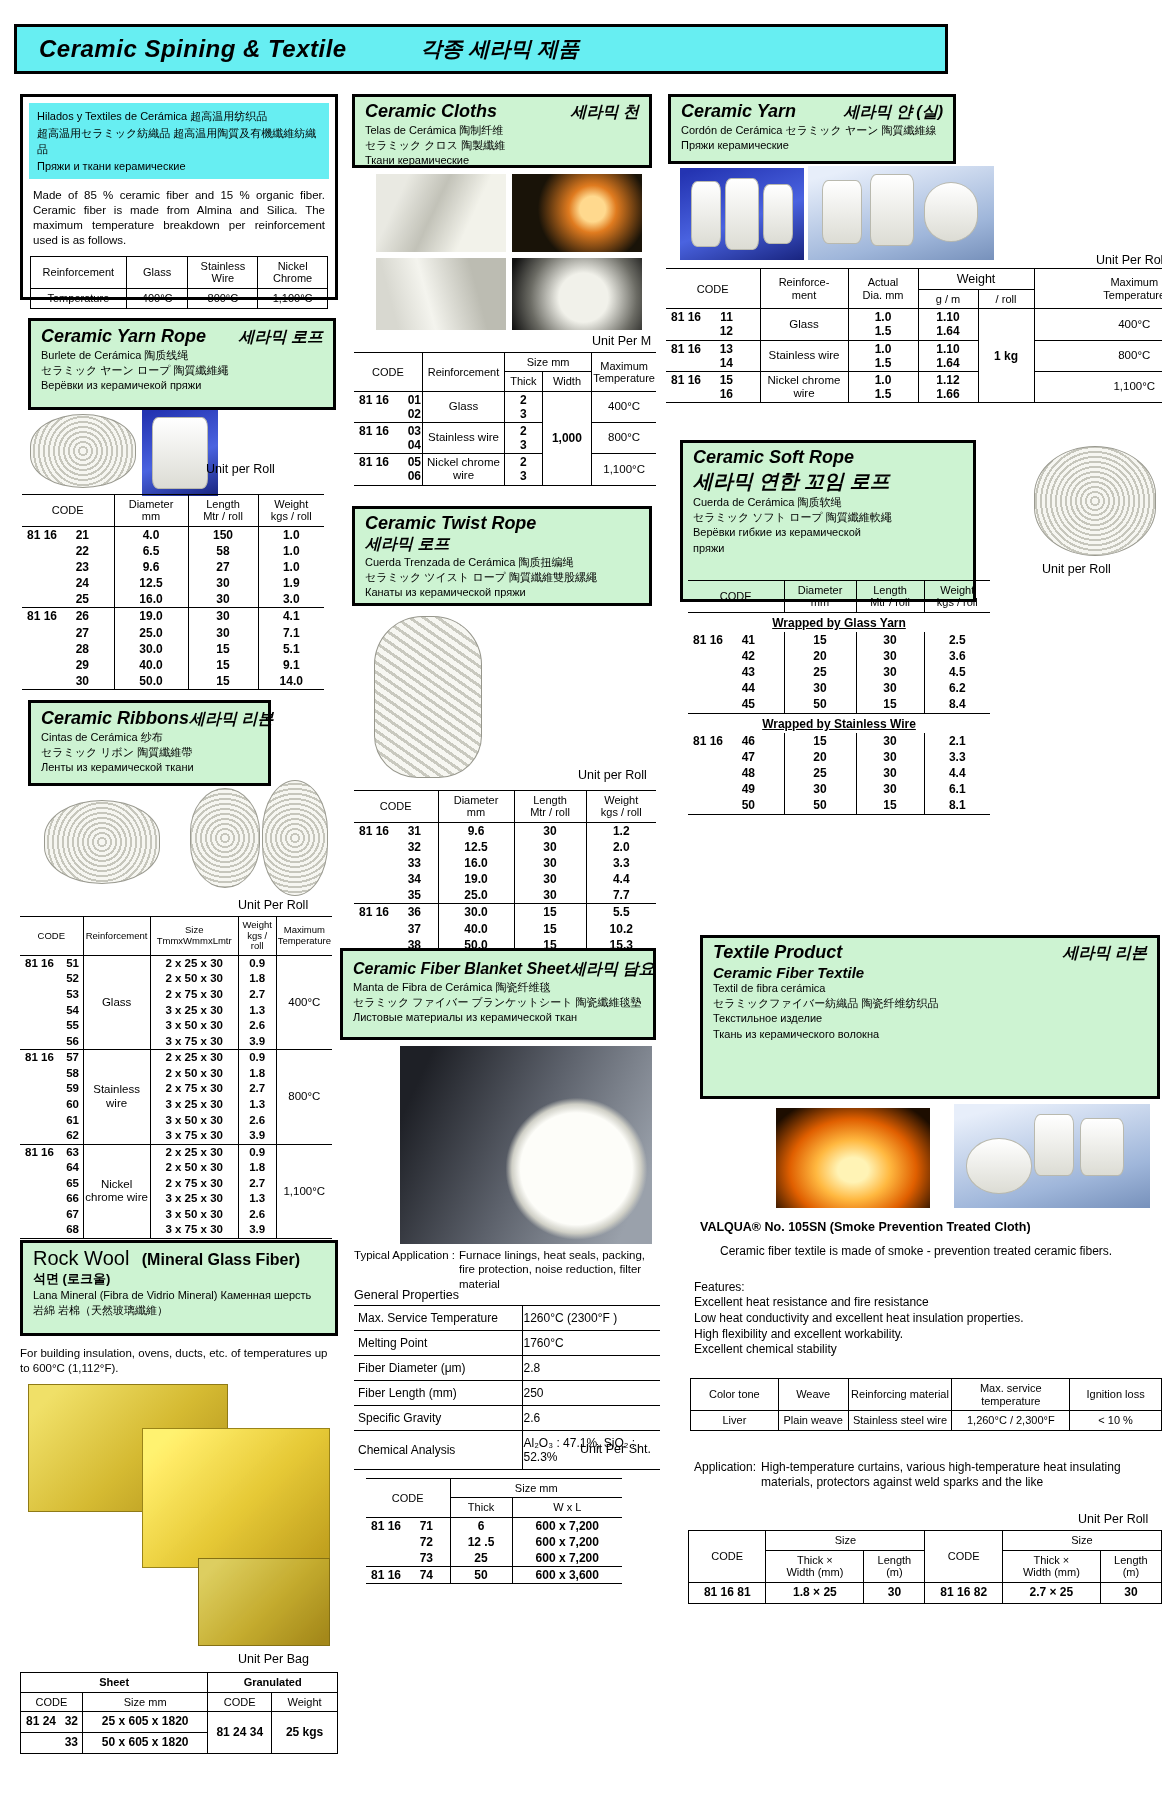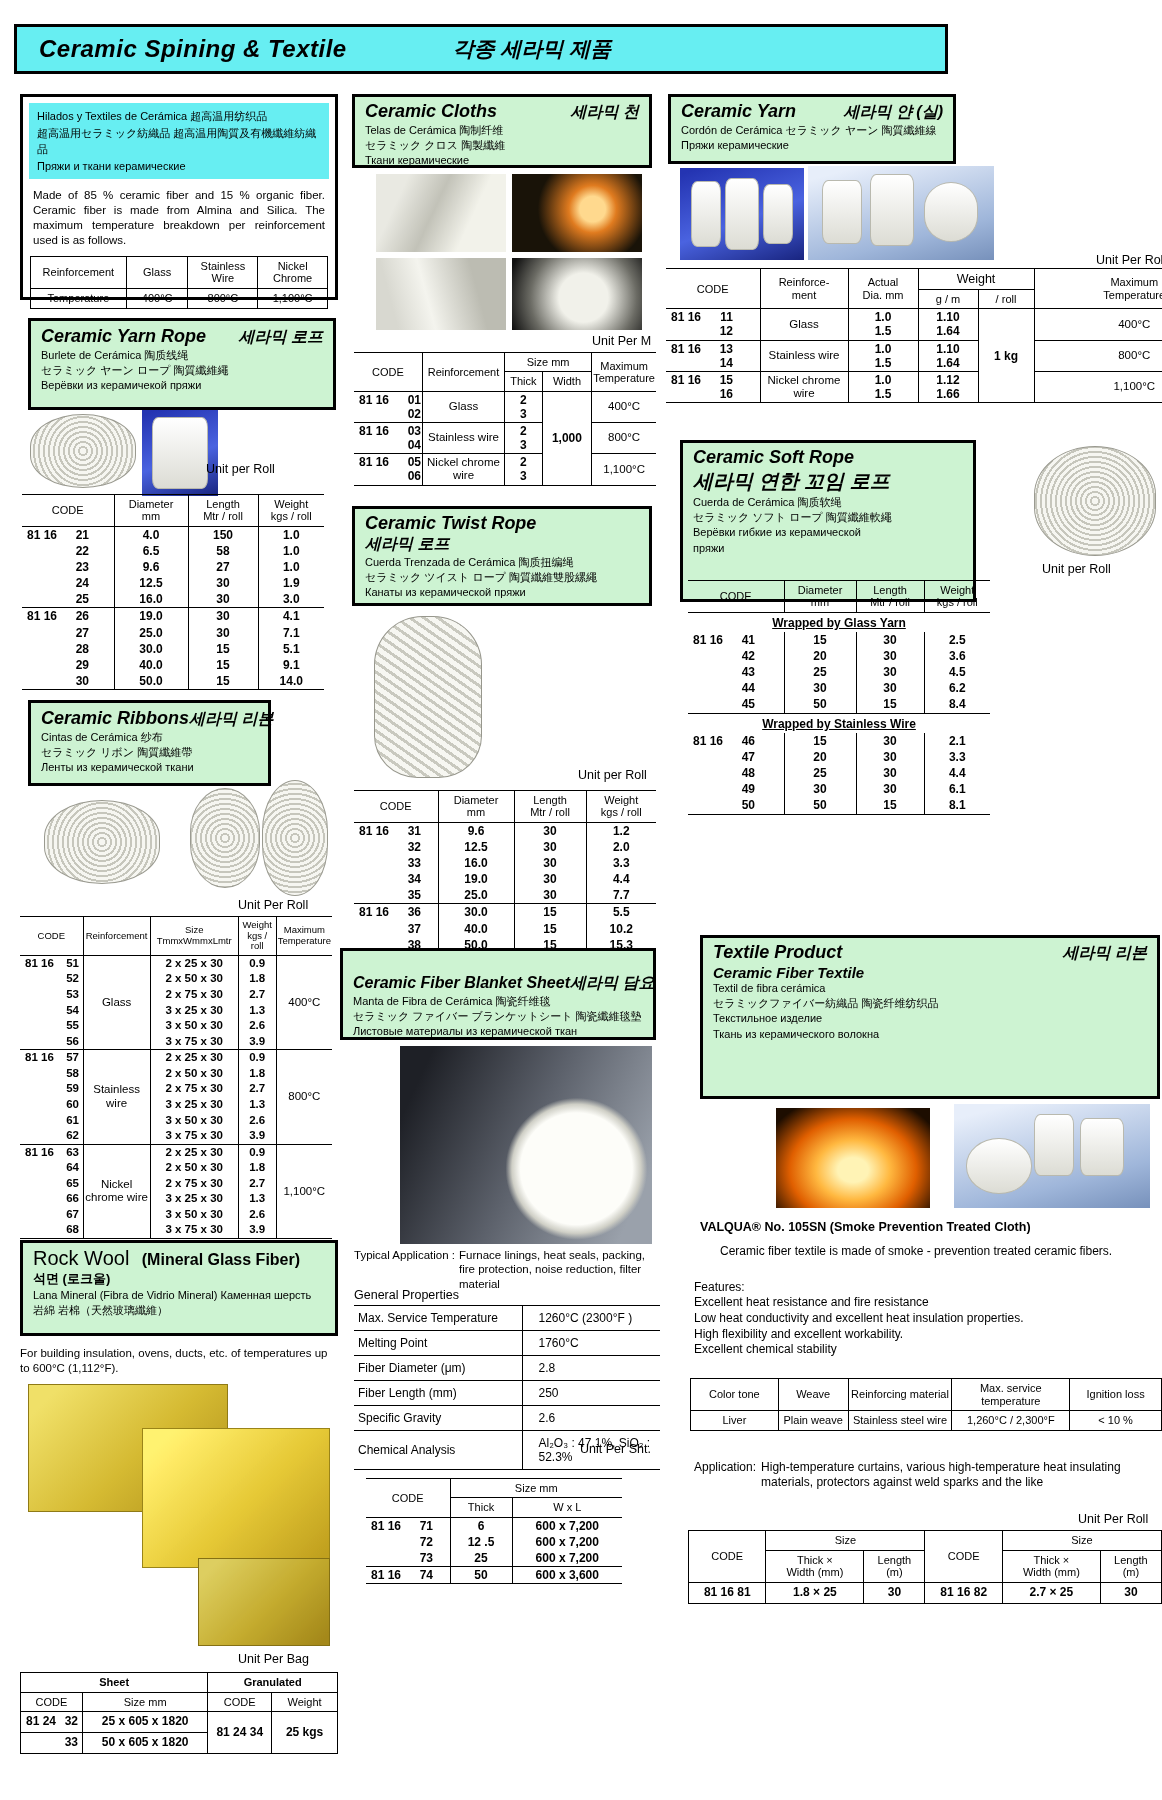--- a/index.html
+++ b/index.html
@@ -2,21 +2,21 @@
 <html><head>
 <meta charset="utf-8">
 <style>
 :root{--cyan:#67eef2;--green:#cdf3d2;}
 *{margin:0;padding:0;box-sizing:border-box}
 body{width:1162px;height:1800px;position:relative;background:#fff;color:#000;
 font-family:"Liberation Sans",sans-serif;overflow:hidden}
 .abs{position:absolute}
 .unit{font-size:12.5px;white-space:nowrap}
 
-.hbar{position:absolute;left:14px;top:24px;width:934px;height:50px;border:3px solid #000;background:var(--cyan);display:flex;align-items:center;gap:106px;padding-left:22px}
+.hbar{position:absolute;left:14px;top:24px;width:934px;height:50px;border:3px solid #000;background:var(--cyan);display:flex;align-items:center;gap:74px;padding-left:22px}
 .hbar .en{font-style:italic;font-weight:bold;font-size:24px;letter-spacing:.5px}
 .hbar .ko{font-style:italic;font-weight:bold;font-size:21px}
 
 .ibox{position:absolute;left:20px;top:94px;width:318px;height:206px;border:3px solid #000;background:#fff}
 .iband{margin:6px;background:var(--cyan);padding:5px 8px;font-size:11px;line-height:1.5}
 .ibody{padding:3px 10px 4px;font-size:11.5px;line-height:1.3;text-align:justify}
 
 .gbox{position:absolute;border:3px solid #000;background:var(--green);padding:5px 10px}
 .trow{display:flex;justify-content:space-between;align-items:baseline}
 .ten{font-style:italic;font-weight:bold;font-size:18px;white-space:nowrap}
@@ -37,21 +37,21 @@
 .cs{display:inline-block;min-width:24px;text-align:right}
 .reg{font-weight:normal!important;font-size:11.5px!important}
 .subh td{font-weight:bold;font-size:12px;text-decoration:underline;padding:3px 0 2px}
 .sm th{font-size:9.5px}
 .sm td{font-size:11.5px}
 .sm .cp{min-width:34px}.sm .cs{min-width:20px}
 
 .props{border-collapse:collapse;border-top:1.5px solid #000;border-bottom:1.5px solid #000}
 .props td{font-size:12px;text-align:left;padding:5px 6px 5px 4px;border-top:1.5px solid #000}
 .props tr:first-child td{border-top:none}
-.props td.v{border-left:1.5px solid #000;padding-left:16px}
+.props td.v{border-left:1.5px solid #000;padding-left:1px}
 
 .grid{border-collapse:collapse}
 .grid th,.grid td{border:1.5px solid #000;font-size:11px;font-weight:normal;text-align:center;padding:3px 2px;line-height:1.15}
 .grid td.b{font-weight:bold;font-size:12px}
 
 .photo{position:absolute}
 .coil{background:repeating-radial-gradient(circle at 50% 50%,#f6f6f1 0 3px,#c6c6bc 3px 5px);border-radius:50%/44%;border:1px solid #9a9a90}
 .bluebox{background:linear-gradient(160deg,#2434b2 5%,#4a63e0 55%,#18247f);display:flex;align-items:center;justify-content:center;gap:4px}
 .spool{background:linear-gradient(#ffffff,#dcdcd4);border:1px solid #b9b9ae;border-radius:6px/10px}
 .cloth1{background:linear-gradient(115deg,#e9e9e2 20%,#c2c2b8 45%,#f2f2ea 70%)}
@@ -549,21 +549,21 @@
       </tr>
     <tr>
         <td class="code"><span class="cp"></span><span class="cs">38</span></td>
         <td class="vl">50.0</td>
         <td class="vl">15</td>
         <td class="vl">15.3</td>
       </tr>
   </tbody>
 </table>
 
-<div class="gbox" style="left:340px;top:948px;width:316px;height:92px;padding-top:22px">
+<div class="gbox" style="left:340px;top:948px;width:316px;height:92px;padding-top:8px">
   <div class="trow">
       <span class="ten sm">Ceramic Fiber Blanket Sheet</span>
       <span class="tko">세라믹 담요</span>
     </div>
   <div class="lang">Manta de Fibra de Cerámica  陶瓷纤维毯</div>
   <div class="lang">セラミック ファイバー ブランケットシート 陶瓷纖維毯墊</div>
   <div class="lang">Листовые материалы из керамической ткан</div>
 </div>
 <div class="photo blanketp" style="left:400px;top:1046px;width:252px;height:198px"></div>
 <div class="abs" style="left:354px;top:1248px;width:306px;display:flex;font-size:11.5px;line-height:1.25">

